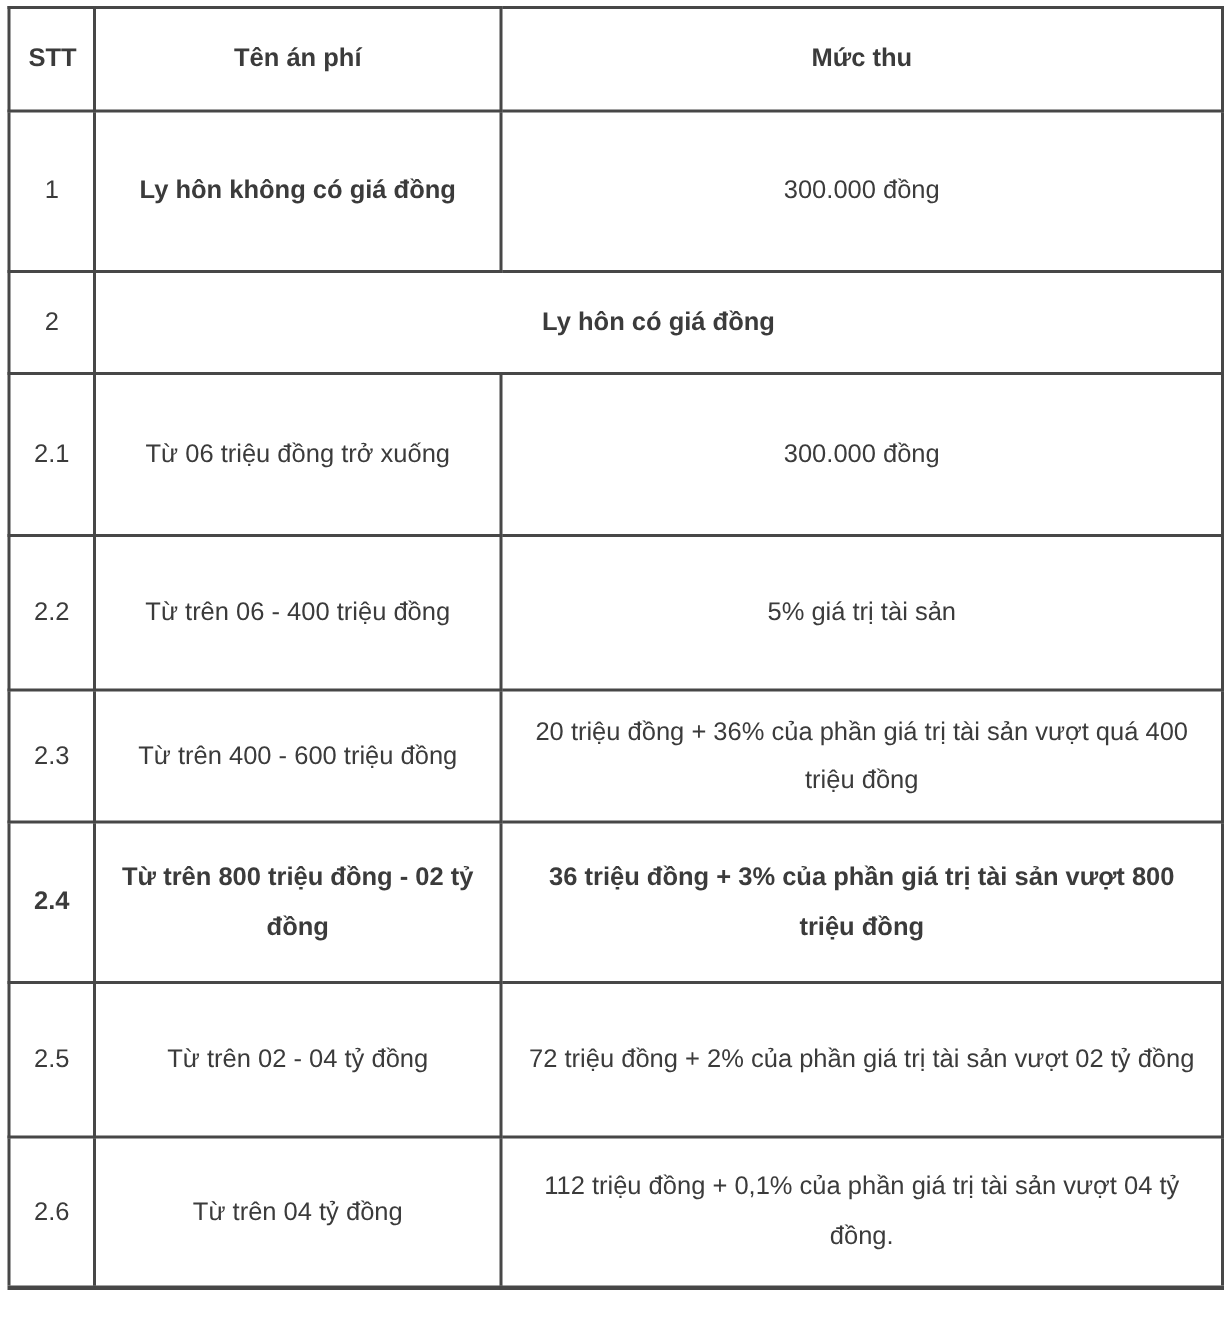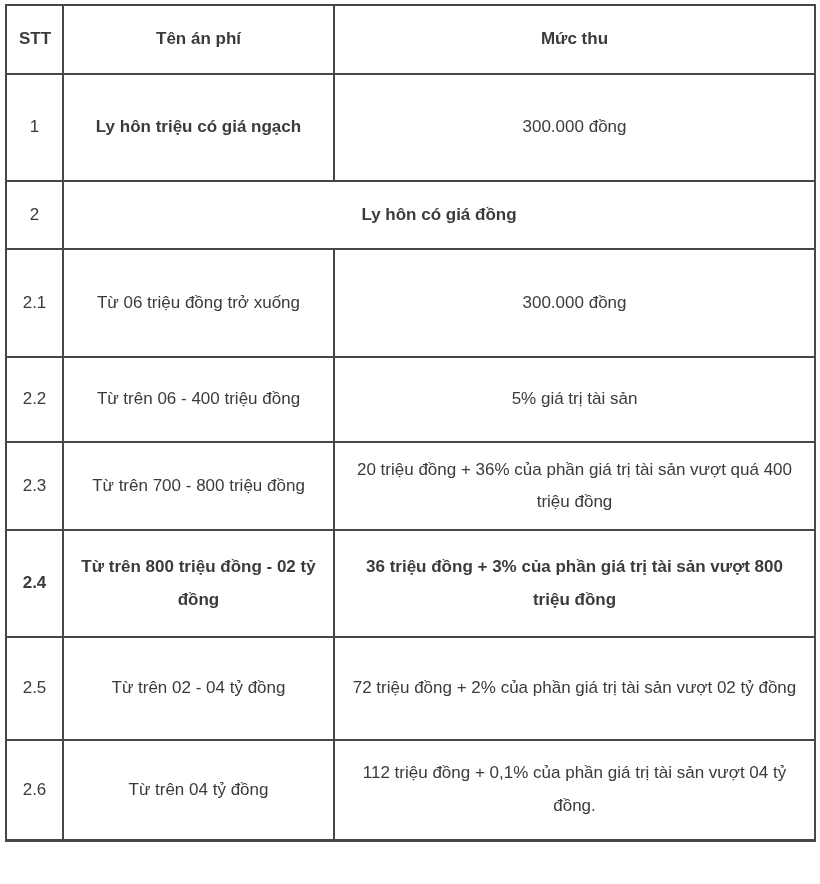--- a/index.html
+++ b/index.html
@@ -36,21 +36,21 @@
     overflow: hidden;
   }
   table.fee-table th {
     font-weight: bold;
     font-size: 17px;
   }
   tr.r-header { height: 69px; }
   tr.r-1      { height: 107px; }
   tr.r-2      { height: 68px; }
   tr.r-21     { height: 108px; }
-  tr.r-22     { height: 85px; }
+  tr.r-22     { height: 103px; }
   tr.r-23     { height: 88px; }
   tr.r-24     { height: 107px; font-weight: bold; }
   tr.r-25     { height: 103px; }
   tr.r-26     { height: 100px; }
   td.stt-cell {
     font-size: 16px;
     padding: 4px 2px;
   }
   td.name-cell { padding: 4px 14px; }
   td.fee-cell  { padding: 4px 16px; }
@@ -73,21 +73,21 @@
     </colgroup>
     <tbody>
       <tr class="r-header">
         <th>STT</th>
         <th>Tên án phí</th>
         <th>Mức thu</th>
       </tr>
 
       <tr class="r-1">
         <td class="stt-cell">1</td>
-        <td class="name-cell bold-name">Ly hôn triệu có giá ngạch</td>
+        <td class="name-cell bold-name">Ly hôn không có giá đồng</td>
         <td class="fee-cell">300.000 đồng</td>
       </tr>
 
       <tr class="r-2">
         <td class="stt-cell">2</td>
         <td class="merged-cell" colspan="2">Ly hôn có giá đồng</td>
       </tr>
 
       <tr class="r-21">
         <td class="stt-cell">2.1</td>
@@ -96,21 +96,21 @@
       </tr>
 
       <tr class="r-22">
         <td class="stt-cell">2.2</td>
         <td class="name-cell">Từ trên 06 - 400 triệu đồng</td>
         <td class="fee-cell">5% giá trị tài sản</td>
       </tr>
 
       <tr class="r-23">
         <td class="stt-cell">2.3</td>
-        <td class="name-cell">Từ trên 700 - 800 triệu đồng</td>
+        <td class="name-cell">Từ trên 400 - 600 triệu đồng</td>
         <td class="fee-cell">20 triệu đồng + 36% của phần giá trị tài sản vượt quá 400 triệu đồng</td>
       </tr>
 
       <tr class="r-24">
         <td class="stt-cell">2.4</td>
         <td class="name-cell">Từ trên 800 triệu đồng - 02 tỷ đồng</td>
         <td class="fee-cell">36 triệu đồng + 3% của phần giá trị tài sản vượt 800 triệu đồng</td>
       </tr>
 
       <tr class="r-25">

